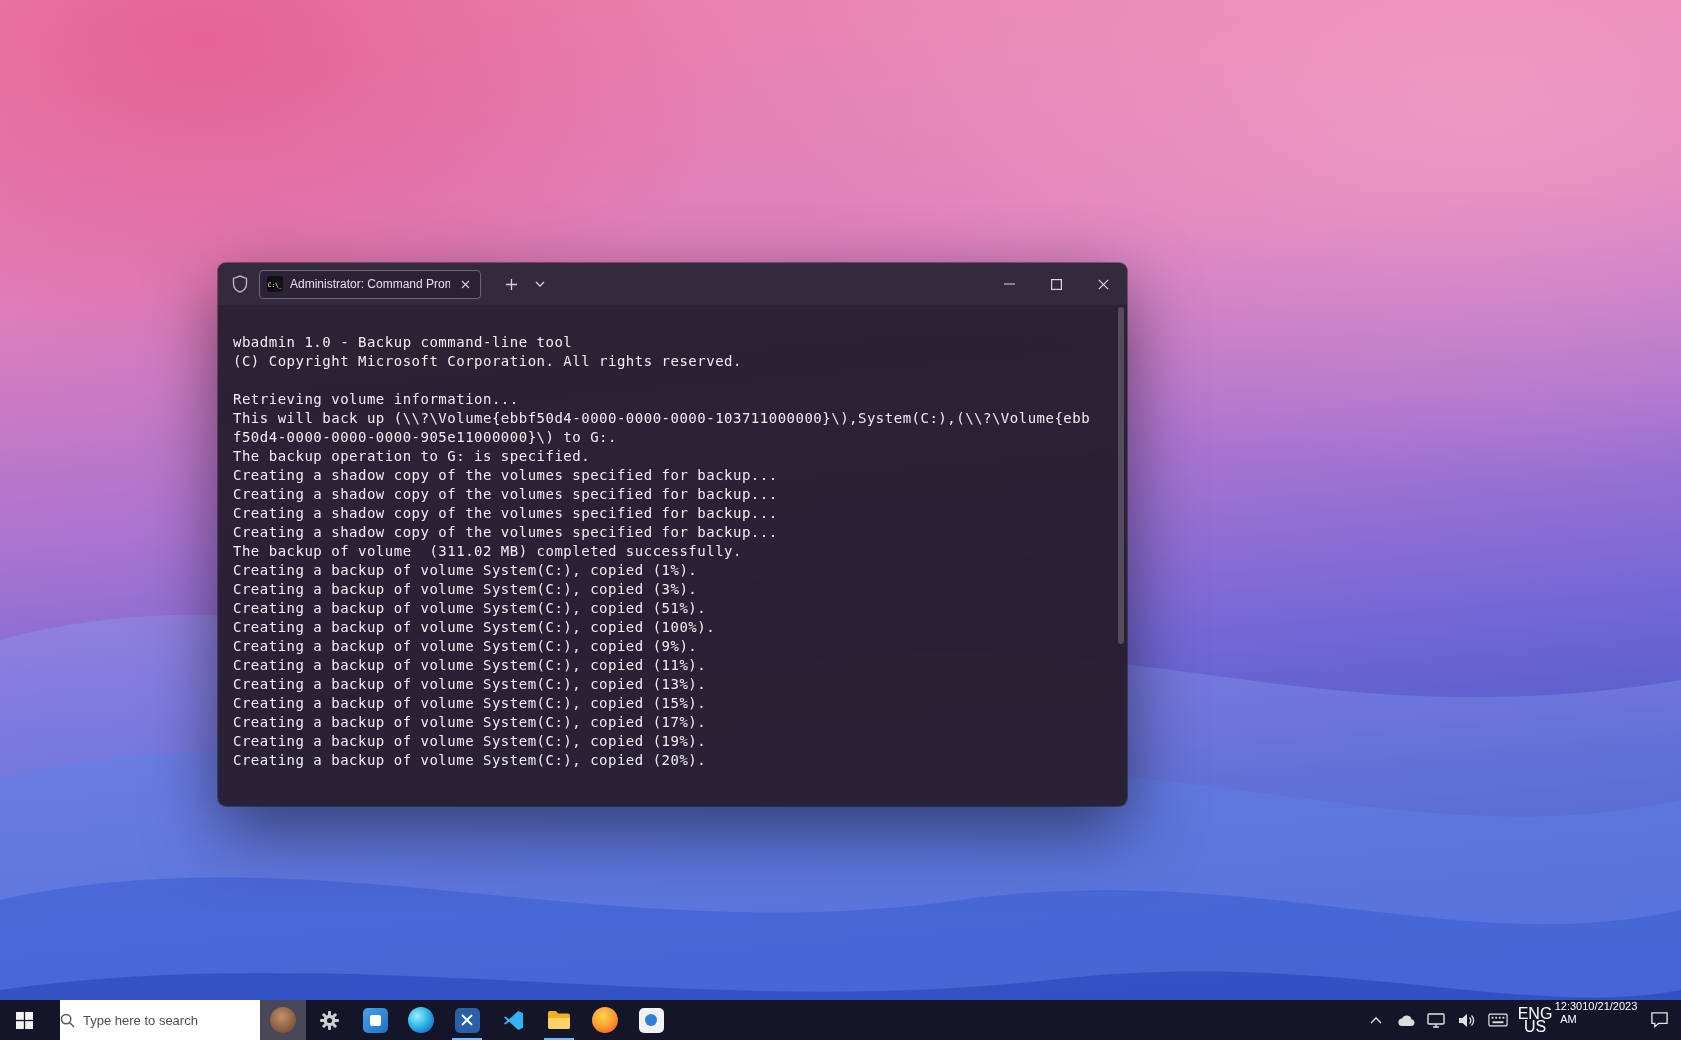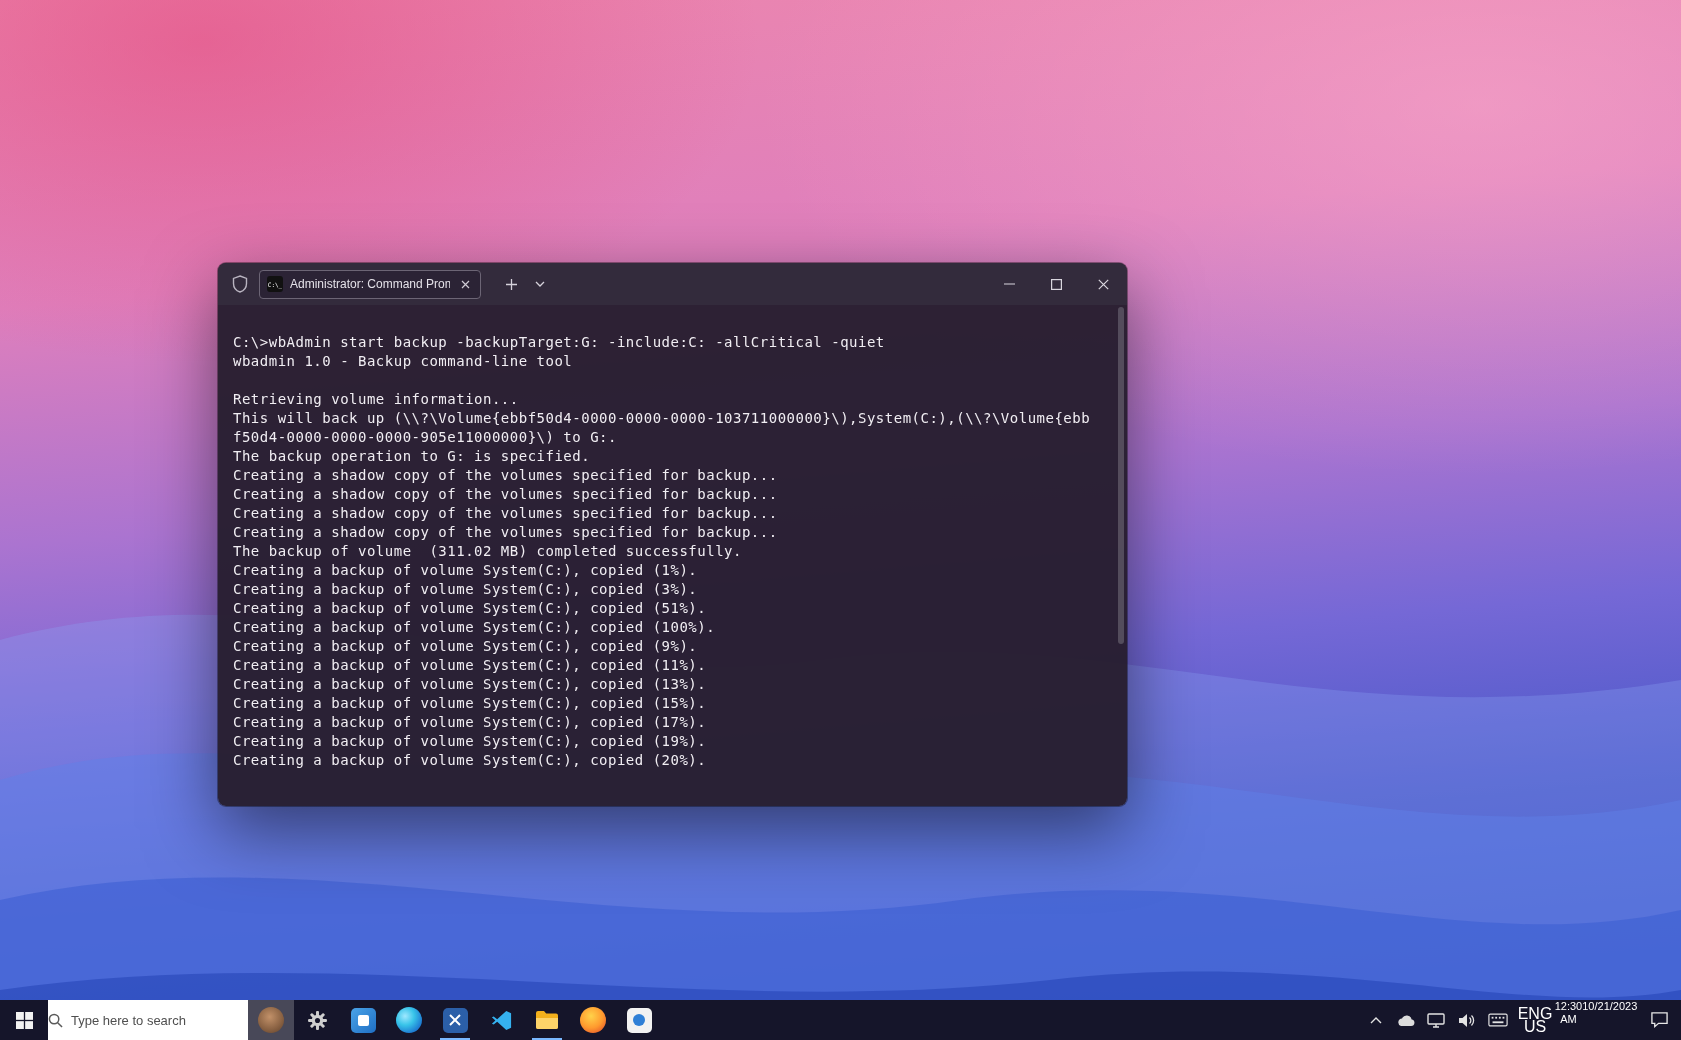--- a/index.html
+++ b/index.html
@@ -59,21 +59,21 @@
     position:absolute; left:0; right:0; bottom:0; height:40px;
     background:#15152a; display:flex; align-items:center; z-index:5;
   }
   .tb-btn { position:relative; width:46px; height:40px; display:flex; align-items:center; justify-content:center; flex:0 0 auto; }
   .tb-btn.start { width:48px; }
   .tb-btn.active { background:rgba(255,255,255,.22); }
   .tb-btn.running::after { content:""; position:absolute; left:8px; right:8px; bottom:0; height:2px; background:#7ab8ff; }
 
   .searchbox {
     width:200px; height:40px; background:#ffffff; display:flex; align-items:center;
-    gap:8px; padding:0 0; flex:0 0 auto;
+    gap:8px; padding:0 0; flex:0 0 auto;margin-left:12px;
   }
   .searchbox input {
     border:none; outline:none; background:transparent; width:150px;
     font-size:13px; color:#3a3a3a; font-family:"Liberation Sans", sans-serif;
   }
   .searchbox input::placeholder { color:#4f4f4f; opacity:1; }
 
   .app-circle { width:26px; height:26px; border-radius:50%; }
   .icon-animal { background:radial-gradient(circle at 45% 38%, #c29169, #8a6243 58%, #5c3e2a 100%); }
   .icon-edge   { background:radial-gradient(circle at 35% 35%, #9fe8ff, #38c4e9 38%, #1f7fd4 72%, #1a5cb6 100%); }
@@ -145,22 +145,22 @@
       </div>
       <div class="wc-btn close">
         <svg width="11" height="11" viewBox="0 0 11 11">
             <path d="M0.8 0.8 L10.2 10.2 M10.2 0.8 L0.8 10.2" stroke="#d9d6de" stroke-width="1.2"></path>
           </svg>
       </div>
     </div>
   </div>
   <div class="term-body">
     <div class="term-out">
-        <div class="tline">C:\&gt;wbAdmin start backup -backupTarget:G: -include:C: -allCritical -quiet</div>
         <div class="tline">wbadmin 1.0 - Backup command-line tool</div>
+        <div class="tline">(C) Copyright Microsoft Corporation. All rights reserved.</div>
         <div class="tline"></div>
         <div class="tline">Retrieving volume information...</div>
         <div class="tline">This will back up (\\?\Volume{ebbf50d4-0000-0000-0000-103711000000}\),System(C:),(\\?\Volume{ebb</div>
         <div class="tline">f50d4-0000-0000-0000-905e11000000}\) to G:.</div>
         <div class="tline">The backup operation to G: is specified.</div>
         <div class="tline">Creating a shadow copy of the volumes specified for backup...</div>
         <div class="tline">Creating a shadow copy of the volumes specified for backup...</div>
         <div class="tline">Creating a shadow copy of the volumes specified for backup...</div>
         <div class="tline">Creating a shadow copy of the volumes specified for backup...</div>
         <div class="tline">The backup of volume  (311.02 MB) completed successfully.</div>

